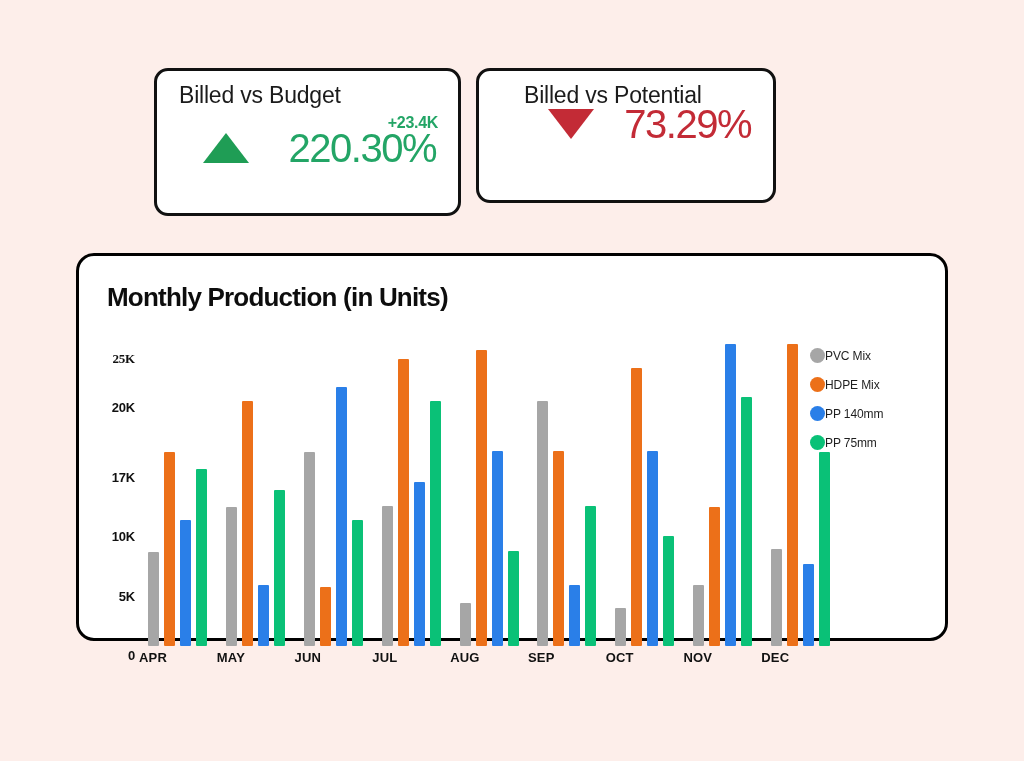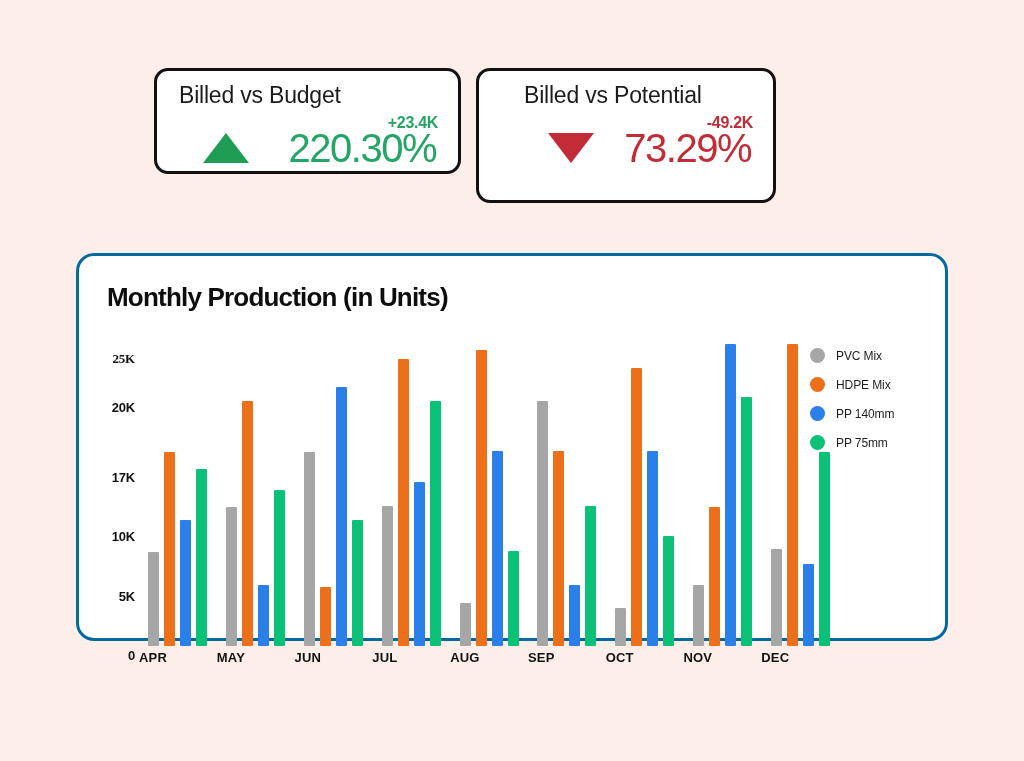--- a/index.html
+++ b/index.html
@@ -25,21 +25,21 @@
   }
   .kpi-card {
     background: #ffffff;
     border: 3px solid #111111;
     border-radius: 14px;
     box-sizing: border-box;
     padding: 12px 20px 10px 22px;
     display: flex;
     flex-direction: column;
   }
-  .kpi-card.budget { width: 307px; height: 106px; }
+  .kpi-card.budget { width: 307px; height: 148px; }
   .kpi-card.potential { width: 300px; height: 135px; padding-left: 45px; }
 
   .kpi-title {
     font-size: 23px;
     color: #1b1b1b;
     letter-spacing: -0.2px;
     line-height: 1.1;
   }
   .kpi-delta {
     text-align: right;
@@ -80,21 +80,21 @@
   .neg { color: #c32b36; }
 
   
   .chart-card {
     position: absolute;
     left: 76px;
     top: 253px;
     width: 872px;
     height: 388px;
     background: #ffffff;
-    border: 3px solid #0369a1;
+    border: 3px solid #000000;
     border-radius: 18px;
     box-sizing: border-box;
   }
   .chart-title {
     position: absolute;
     left: 28px;
     top: 26px;
     font-size: 26px;
     font-weight: bold;
     color: #0d0d0d;
@@ -161,21 +161,20 @@
     position: absolute;
     left: 731px;
     top: 92px;
     display: flex;
     flex-direction: column;
     gap: 14px;
   }
   .legend-item {
     display: flex;
     align-items: center;
-    gap: 11px;
   }
   .legend-dot {
     width: 15px;
     height: 15px;
     border-radius: 50%;
     flex: 0 0 auto;
   }
   .legend-text {
     font-size: 12px;
     color: #1e1e1e;
@@ -192,21 +191,20 @@
     <div class="kpi-title">Billed vs Budget</div>
     <div class="kpi-delta pos">+23.4K</div>
     <div class="kpi-bottom">
       <span class="tri up"></span>
       <span class="kpi-value pos">220.30%</span>
     </div>
   </div>
 
   <div class="kpi-card potential">
     <div class="kpi-title">Billed vs Potential</div>
-    <div class="kpi-delta neg">-49.2K</div>
     <div class="kpi-bottom">
       <span class="tri down"></span>
       <span class="kpi-value neg">73.29%</span>
     </div>
   </div>
 
 </div>
 
 <div class="chart-card">
 

